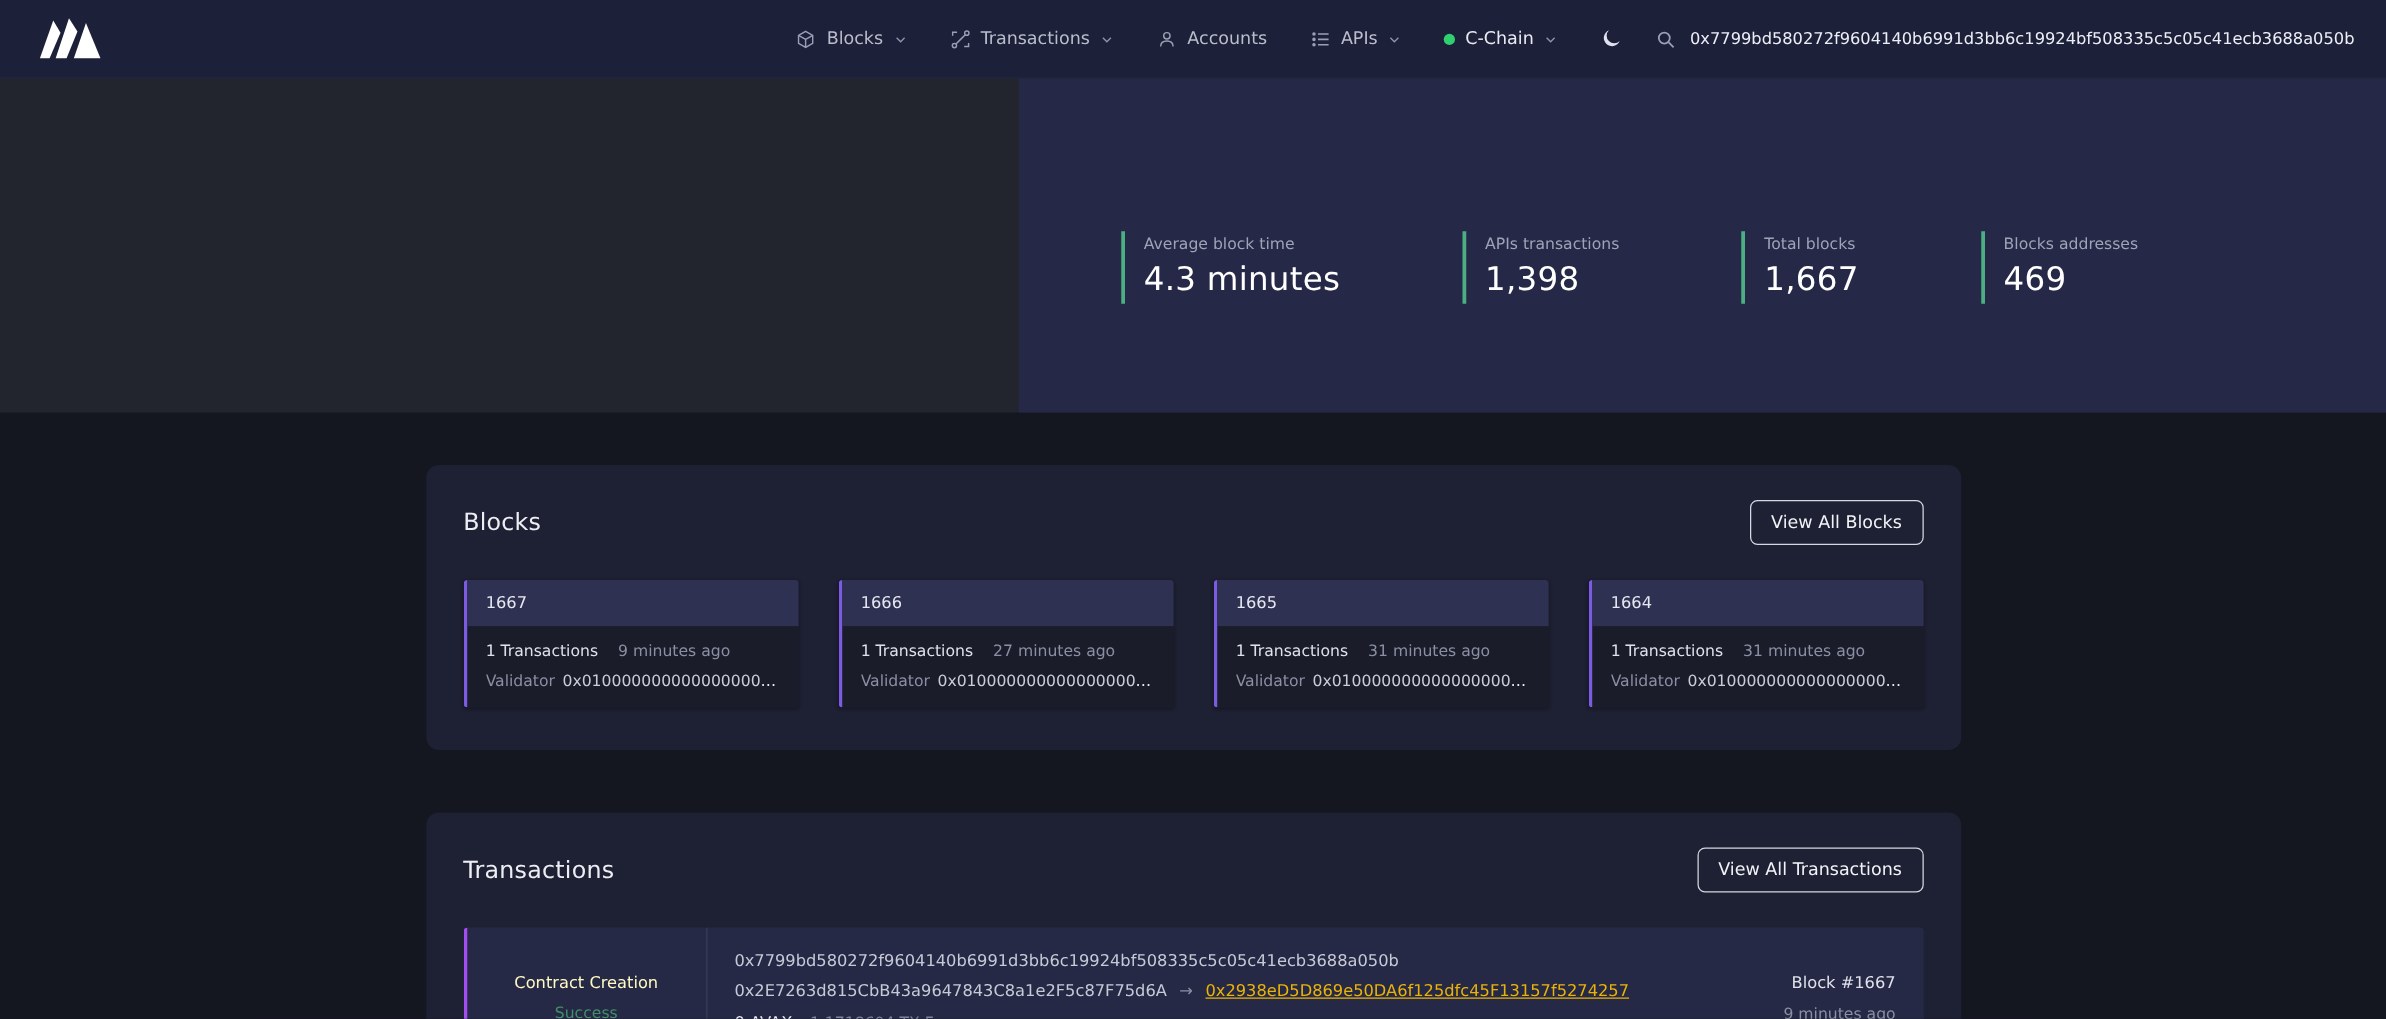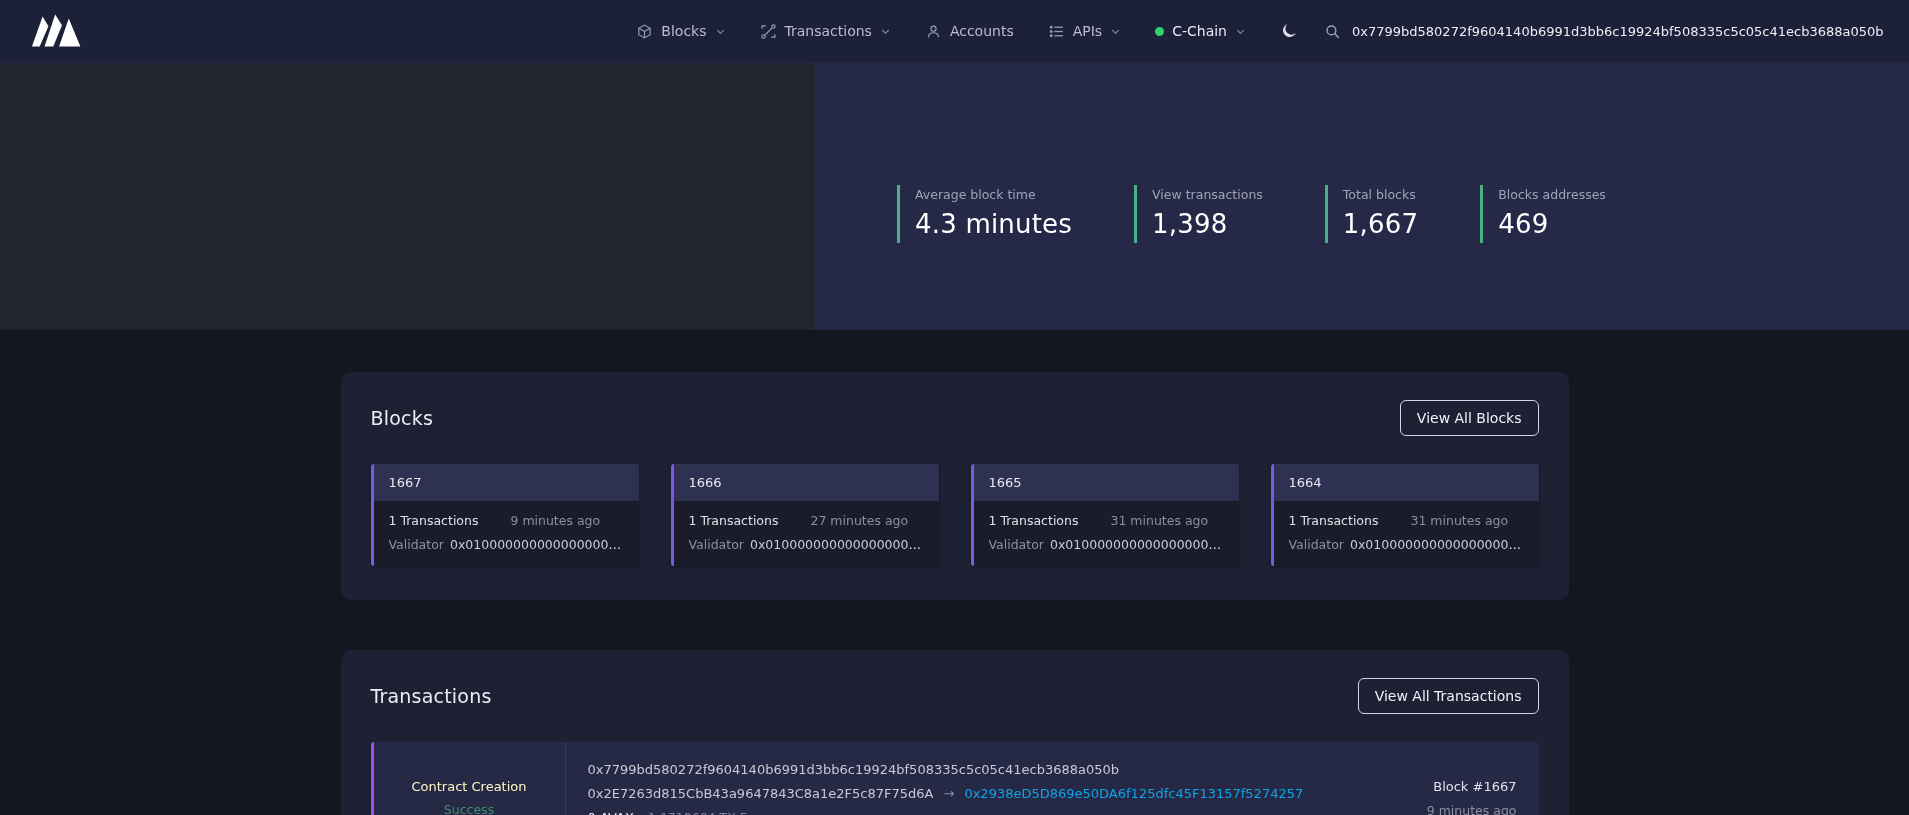--- a/index.html
+++ b/index.html
@@ -32,21 +32,21 @@
   .search input {
     flex:1; background:transparent; border:none; outline:none;
     color:#eceef6; font-size:13px; font-family:inherit;
   }
 
   
   .hero { height:267px; background:#23252e; position:relative; }
   .stats-panel {
     position:absolute; left:815px; right:0; top:0; bottom:0;
     background:#252947;
-    display:flex; align-items:center; gap:62px;
+    display:flex; align-items:center; gap:98px;
     padding:34px 40px 0 82px;
   }
   .stat { border-left:3px solid #4caf82; padding:2px 0 4px 15px; }
   .stat-label { color:#9fa3b6; font-size:12.5px; margin-bottom:7px; }
   .stat-value { color:#ffffff; font-size:26px; letter-spacing:.2px; }
 
   
   .content { padding-top:42px; }
   .card {
     width:1228px; margin:0 auto; background:#1e2033;
@@ -62,42 +62,42 @@
   }
 
   
   .blocks-grid { display:flex; gap:32px; }
   .block-card {
     flex:1; border-left:3px solid #7b5be0; border-radius:3px;
     overflow:hidden; cursor:pointer; box-shadow:0 1px 3px rgba(0,0,0,.35);
   }
   .block-head { background:#2e3152; color:#e6e8f0; font-size:13px; padding:11px 15px; }
   .block-body { background:#1a1c2a; padding:12px 15px 14px; }
-  .block-line1 { display:flex; gap:32px; font-size:12.5px; margin-bottom:9px; }
+  .block-line1 { display:flex; gap:16px; font-size:12.5px; margin-bottom:9px; }
   .b-tx { color:#dfe1ea; }
   .b-age { color:#8b8fa3; }
   .block-line2 { font-size:12.5px; white-space:nowrap; overflow:hidden; text-overflow:ellipsis; }
   .b-vlabel { color:#8b8fa3; margin-right:6px; }
   .b-vaddr { color:#c9ccd9; }
 
   
   .tx-row {
     display:flex; background:#262945; border-left:3px solid #a44df0;
     border-radius:3px; min-height:112px; align-items:stretch; cursor:pointer;
   }
   .tx-type-cell {
     width:192px; border-right:1px solid rgba(255,255,255,.09);
     display:flex; flex-direction:column; align-items:center; justify-content:center; gap:8px;
   }
   .tx-type { color:#fef9c3; font-size:13px; }
   .tx-status { color:#3f8f68; font-size:12.5px; }
   .tx-mid { flex:1; padding:20px 22px 0; font-size:13px; }
   .tx-hash { color:#c6c9d6; margin-bottom:9px; }
   .tx-addresses { color:#c6c9d6; margin-bottom:9px; display:flex; gap:10px; align-items:flex-start; }
-  .tx-to { color:#0ea5e9; }
+  .tx-to { text-decoration:underline; color:#eab308; }
   .tx-arrow { color:#8b8fa3; }
   .tx-amount { color:#eceef6; margin-right:10px; }
   .tx-fee { color:#80849a; font-size:12.5px; text-decoration:underline; }
   .tx-right {
     padding:0 22px; min-width:170px; text-align:right;
     display:flex; flex-direction:column; justify-content:center; gap:9px;
   }
   .tx-block { color:#dfe1ea; font-size:13px; }
   .tx-age { color:#8b8fa3; font-size:12.5px; }
 </style>
@@ -190,21 +190,21 @@
     </div>
   </header>
 
   <section class="hero">
     <div class="stats-panel">
       <div class="stat">
         <div class="stat-label">Average block time</div>
         <div class="stat-value">4.3 minutes</div>
       </div>
       <div class="stat">
-        <div class="stat-label">View transactions</div>
+        <div class="stat-label">APIs transactions</div>
         <div class="stat-value">1,398</div>
       </div>
       <div class="stat">
         <div class="stat-label">Total blocks</div>
         <div class="stat-value">1,667</div>
       </div>
       <div class="stat">
         <div class="stat-label">Blocks addresses</div>
         <div class="stat-value">469</div>
       </div>

